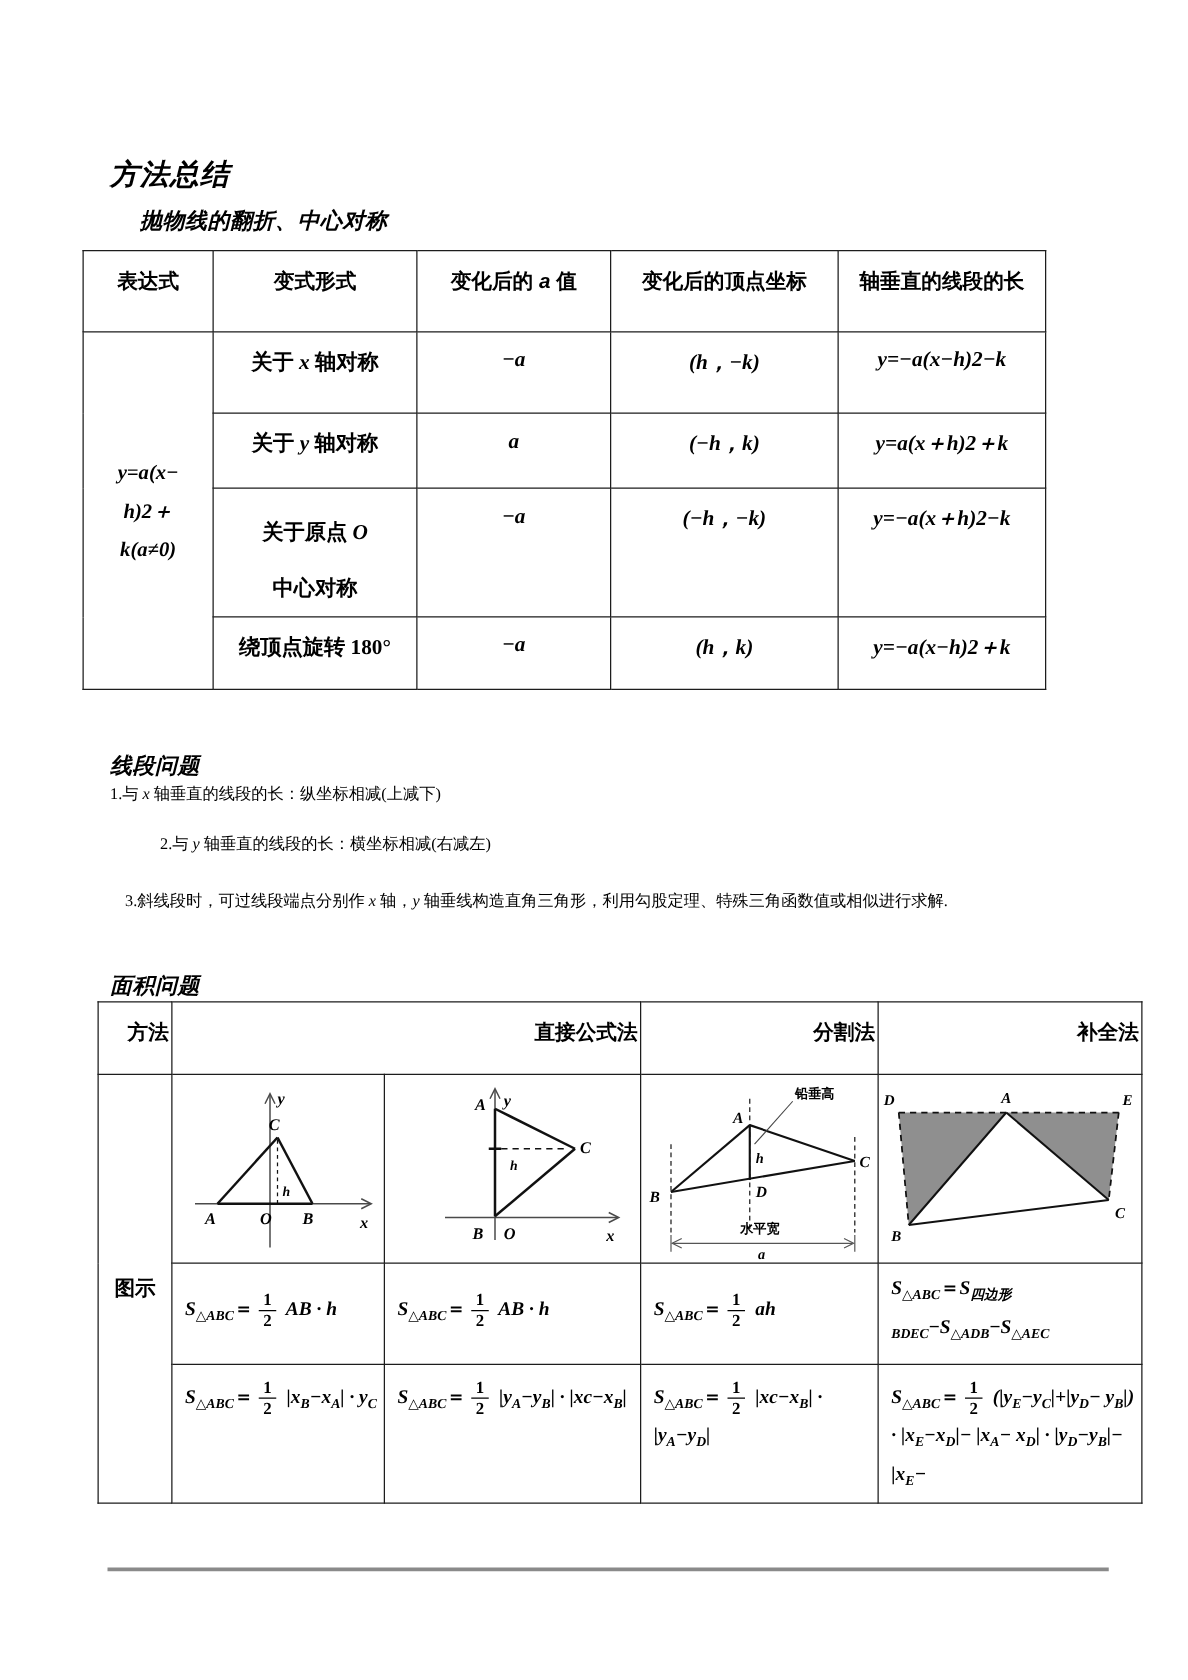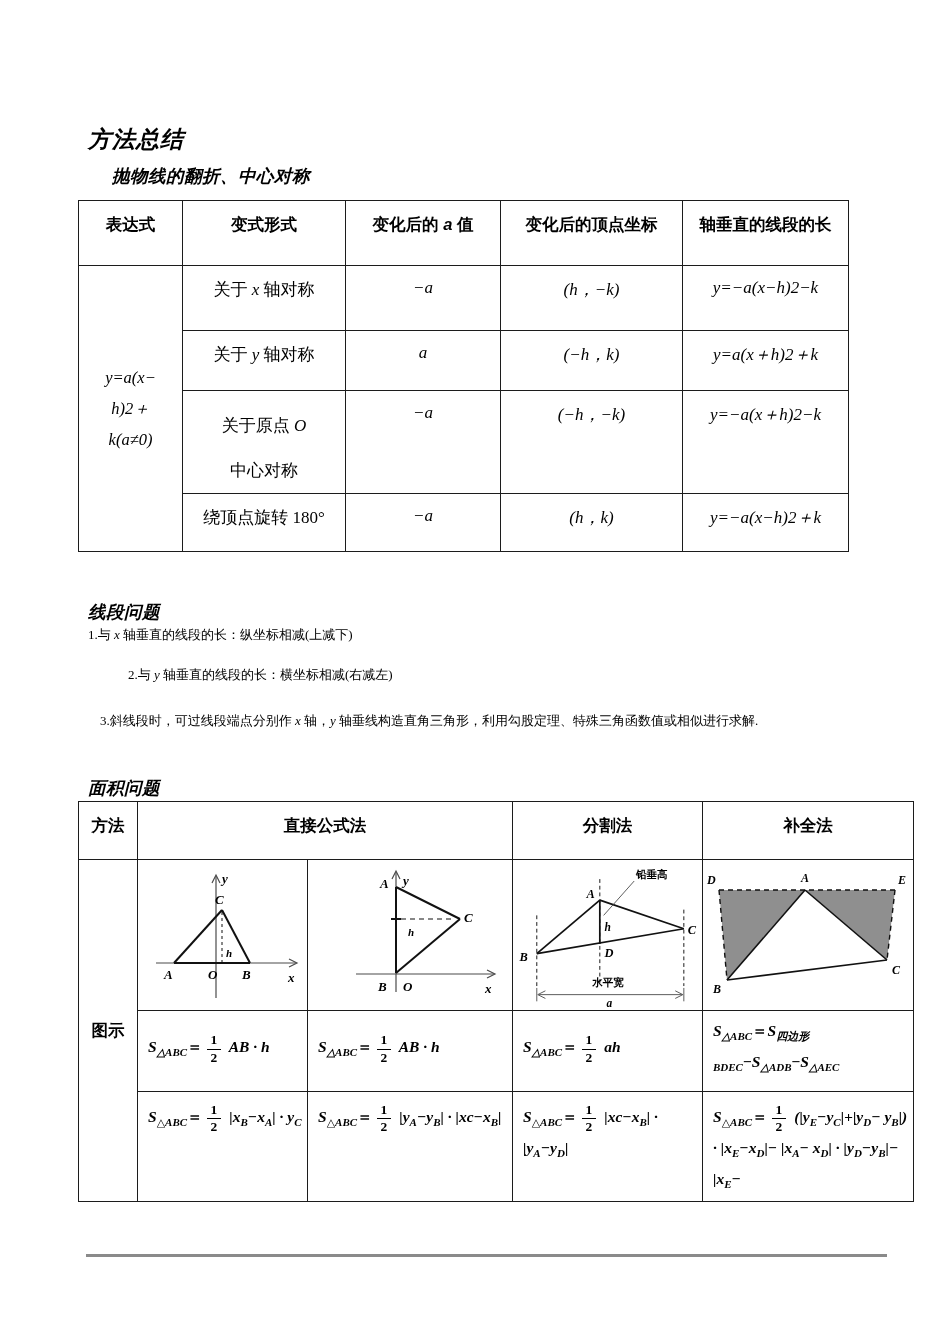--- a/index.html
+++ b/index.html
@@ -10,33 +10,33 @@
   }
   .abs{position:absolute;}
   .h-sans{font-family:"Liberation Sans","DejaVu Sans",sans-serif;font-weight:bold;font-style:italic;}
   .page-title{left:88px;top:124px;font-size:23px;letter-spacing:1px;}
   .sub-head{font-size:17.5px;letter-spacing:.5px;}
   .i{font-style:italic;}
   .sub{font-style:italic;font-size:11px;vertical-align:-4px;}
   table{border-collapse:collapse;table-layout:fixed;background:#fff;}
   td,th{border:1.6px solid #1c1c1c;overflow:hidden;}
   
-  .t1{left:78px;top:200px;}
-  .t1 th,.t1 td{font-size:17px;text-align:center;vertical-align:top;padding:12px 2px 0 2px;font-weight:normal;}
+  .t1{left:66px;top:200px;}
+  .t1 th,.t1 td{font-size:17px;text-align:center;vertical-align:top;padding:12px 2px 0 2px;font-weight:bold;}
   .t1 th{font-family:"Liberation Sans","DejaVu Sans",sans-serif;font-weight:bold;font-size:16.5px;padding-top:13px;}
   .t1 .exprcell{vertical-align:middle;padding-top:0;font-size:16.5px;}
   .t1 .exprcell div{line-height:31px;}
   .t1 .two-line div{line-height:45px;}
   
   .t2{left:78px;top:801px;}
-  .t2 th{font-family:"Liberation Sans","DejaVu Sans",sans-serif;font-weight:bold;font-size:16.5px;text-align:center;vertical-align:top;padding:13px 2px 0 2px;}
+  .t2 th{font-family:"Liberation Sans","DejaVu Sans",sans-serif;font-weight:bold;font-size:16.5px;text-align:right;vertical-align:top;padding:13px 2px 0 2px;}
   .t2 td{vertical-align:top;padding:0;}
   .t2 .rowlabel{font-family:"Liberation Sans","DejaVu Sans",sans-serif;font-weight:bold;font-size:16.5px;text-align:center;vertical-align:middle;margin-left:36px;}
   .t2 .formula{font-size:15.5px;font-weight:bold;line-height:26px;padding:8px 4px 4px 10px;text-align:left;}
-  .t2 .frow1 .formula{vertical-align:middle;padding-top:2px;padding-bottom:6px;font-family:Liberation Serif, serif;}
+  .t2 .frow1 .formula{vertical-align:middle;padding-top:2px;padding-bottom:6px;}
   .t2 .frow2 .formula{vertical-align:top;padding-top:10px;}
   .frac{display:inline-block;vertical-align:-9px;text-align:center;margin:0 4px;line-height:1;}
   .frac .num{display:block;font-size:13.5px;border-bottom:1.6px solid #000;padding:1px 4px 1px 4px;line-height:1.05;}
   .frac .den{display:block;font-size:13.5px;padding-top:1px;line-height:1.05;}
   .para{left:88px;font-size:13px;line-height:26px;width:800px;}
   .svgbox{display:block;}
   .footer-rule{left:86px;top:1254px;width:801px;height:3px;background:#8a8a8a;}
   svg text{font-family:"Liberation Serif","DejaVu Serif",serif;font-weight:bold;font-style:italic;}
   svg text.cjk{font-style:normal;font-family:"Liberation Sans","DejaVu Sans",sans-serif;font-weight:bold;}
 </style>

